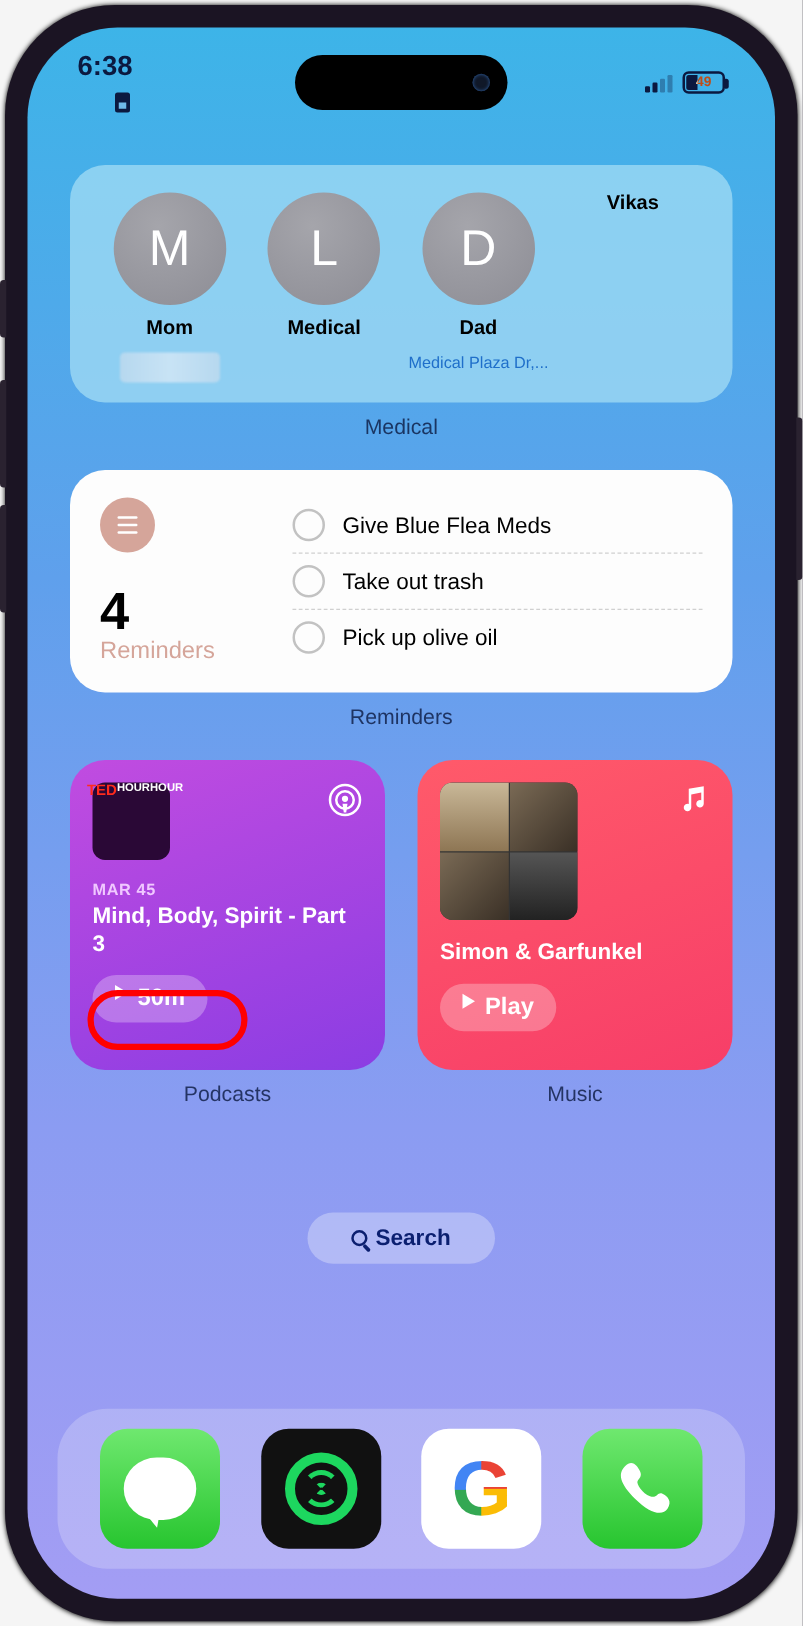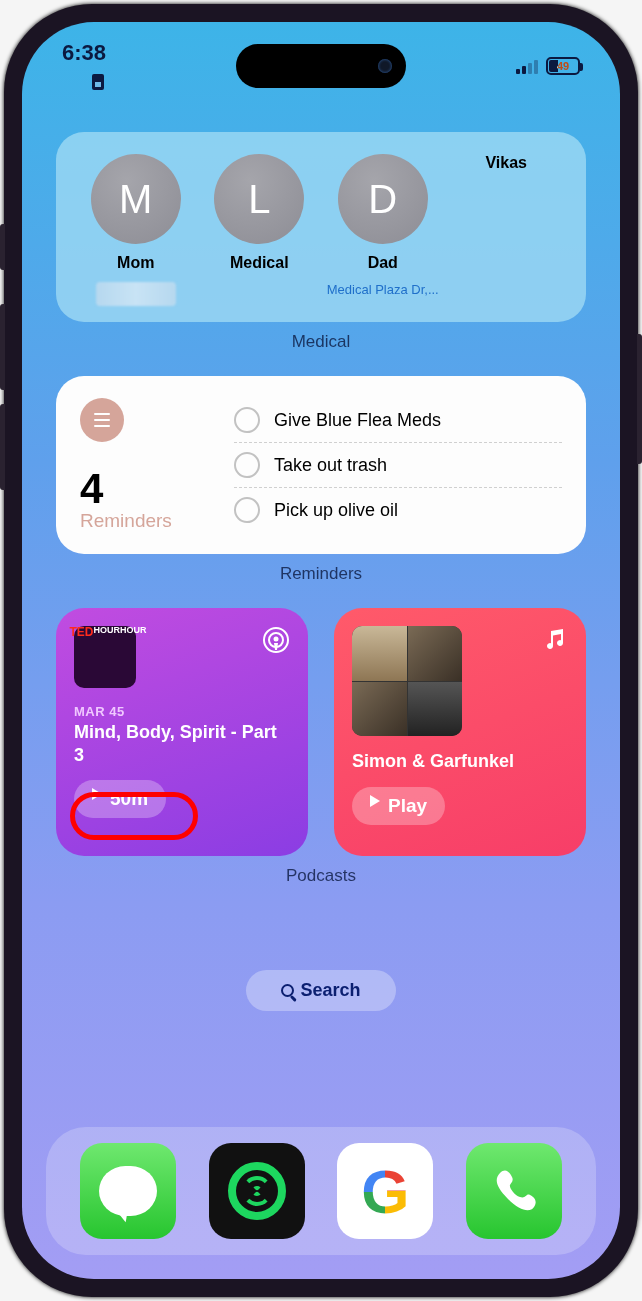--- a/index.html
+++ b/index.html
@@ -207,20 +207,21 @@
             </svg>
           <div class="title">Simon &amp; Garfunkel</div>
           <div class="pill">
               <div class="tri"></div>
               <span>Play</span>
             </div>
         </div>
       </div>
       <div style="display:flex;gap:26px">
         <div class="w-label" style="flex:1">Podcasts</div>
+        <div class="w-label" style="flex:1">Music</div>
       </div>
 
       <div class="search">
         <div class="mag"></div>
         <span>Search</span>
       </div>
     </div>
 
     <div class="dock">
       <div class="app msg">

